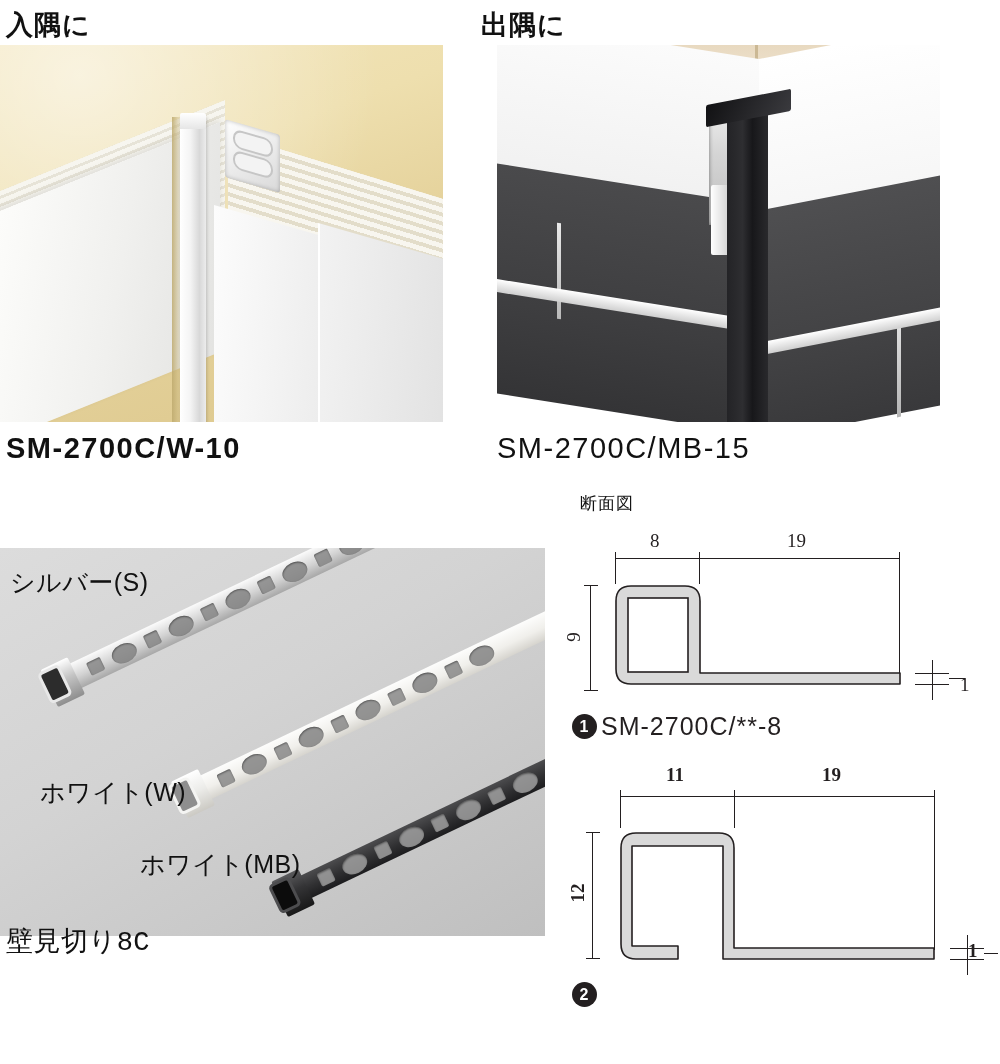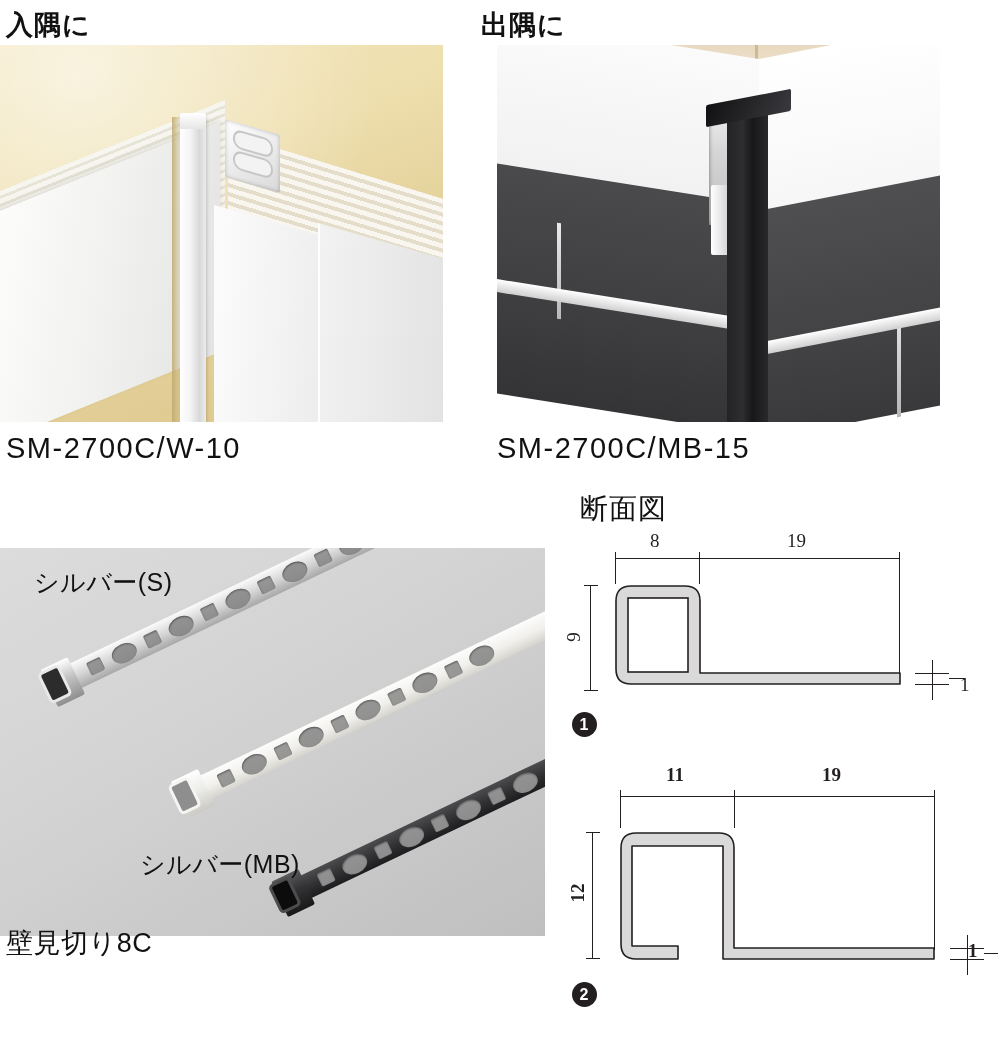--- a/index.html
+++ b/index.html
@@ -30,34 +30,35 @@
   }
   .caption {
     font-size: 29px;
     font-weight: 400;
     letter-spacing: 1.5px;
     line-height: 1;
     color: #111111;
     white-space: nowrap;
   }
   .section-heading {
-    font-size: 28px;
+    font-size: 17px;
     font-weight: 500;
     letter-spacing: 1px;
     line-height: 1;
     color: #111111;
     white-space: nowrap;
   }
   .series-caption {
     font-size: 27px;
     font-weight: 500;
     letter-spacing: 0.5px;
     line-height: 1;
     color: #111111;
     white-space: nowrap;
+    font-family: Liberation Mono, monospace;
   }
 
   
   .photo {
     overflow: hidden;
     position: absolute;
   }
 
   
   #photo-inside-corner {
@@ -313,21 +314,21 @@
   <div class="p1-rightpanel2"></div>
   <div class="p1-trimshadow"></div>
   <div class="p1-trim"></div>
   <div class="p1-trim-cap"></div>
   <div class="p1-clip">
     <i></i>
     <i></i>
   </div>
 </div>
 
-<div class="abs caption" style="left:6px; top:434px;">SM-2700C/W-10</div>
+<div class="abs caption" style="left:6px; top:434px;font-weight:bold;">SM-2700C/W-10</div>
 
 <div class="abs scene-heading" style="left:481px; top:12px;">出隅に</div>
 
 <div class="photo" id="photo-outside-corner">
   <div class="p2-ceiling"></div>
   <div class="p2-ceilline"></div>
   <div class="p2-upper-left"></div>
   <div class="p2-upper-right"></div>
   <div class="p2-lower-left"></div>
   <div class="p2-lower-right"></div>
@@ -390,22 +391,23 @@
         <span class="oval"></span>
         <span class="rect"></span>
       <span class="oval"></span>
         <span class="rect"></span>
         <span class="oval"></span>
       <span class="rect"></span>
         <span class="oval"></span>
     </div>
   </div>
 
-  <div class="color-label" style="left:34px; top:18px;">シルバー(S)</div>
-  <div class="color-label" style="left:140px; top:300px;">シルバー(MB)</div>
+  <div class="color-label" style="left:10px; top:18px;">シルバー(S)</div>
+  <div class="color-label" style="left:40px; top:228px;">ホワイト(W)</div>
+  <div class="color-label" style="left:140px; top:300px;">ホワイト(MB)</div>
 </div>
 
 <div class="abs series-caption" style="left:6px; top:930px;">壁見切り8C</div>
 
 <div class="abs section-heading" style="left:580px; top:495px;">断面図</div>
 
 <div class="dwg" id="drawing-8" style="left:560px; top:528px; width:440px; height:180px;">
 
   <div class="dim-text" style="left:90px; top:2px;">8</div>
   <div class="dim-text" style="left:227px; top:2px;">19</div>
@@ -428,20 +430,21 @@
   </svg>
 
   <div class="dim-line v-line" style="left:372px; top:132px; height:40px;"></div>
   <div class="dim-line h-line" style="left:355px; top:145px; width:34px;"></div>
   <div class="dim-line h-line" style="left:355px; top:156px; width:34px;"></div>
   <div class="dim-line h-line" style="left:389px; top:150px; width:16px;"></div>
 </div>
 
 <div class="profile-label" style="left:572px; top:712px;">
   <span class="num-badge">1</span>
+  <span>SM-2700C/**-8</span>
 </div>
 
 <div class="dwg" id="drawing-10" style="left:560px; top:760px; width:440px; height:215px;font-weight:bold;">
 
   <div class="dim-text" style="left:106px; top:4px;">11</div>
   <div class="dim-text" style="left:262px; top:4px;">19</div>
   <div class="dim-text vert" style="left:6px; top:122px; width:24px; text-align:center;">12</div>
   <div class="dim-text" style="left:408px; top:180px;">1</div>
 
   <div class="dim-line h-line" style="left:60px; top:36px; width:315px;"></div>

